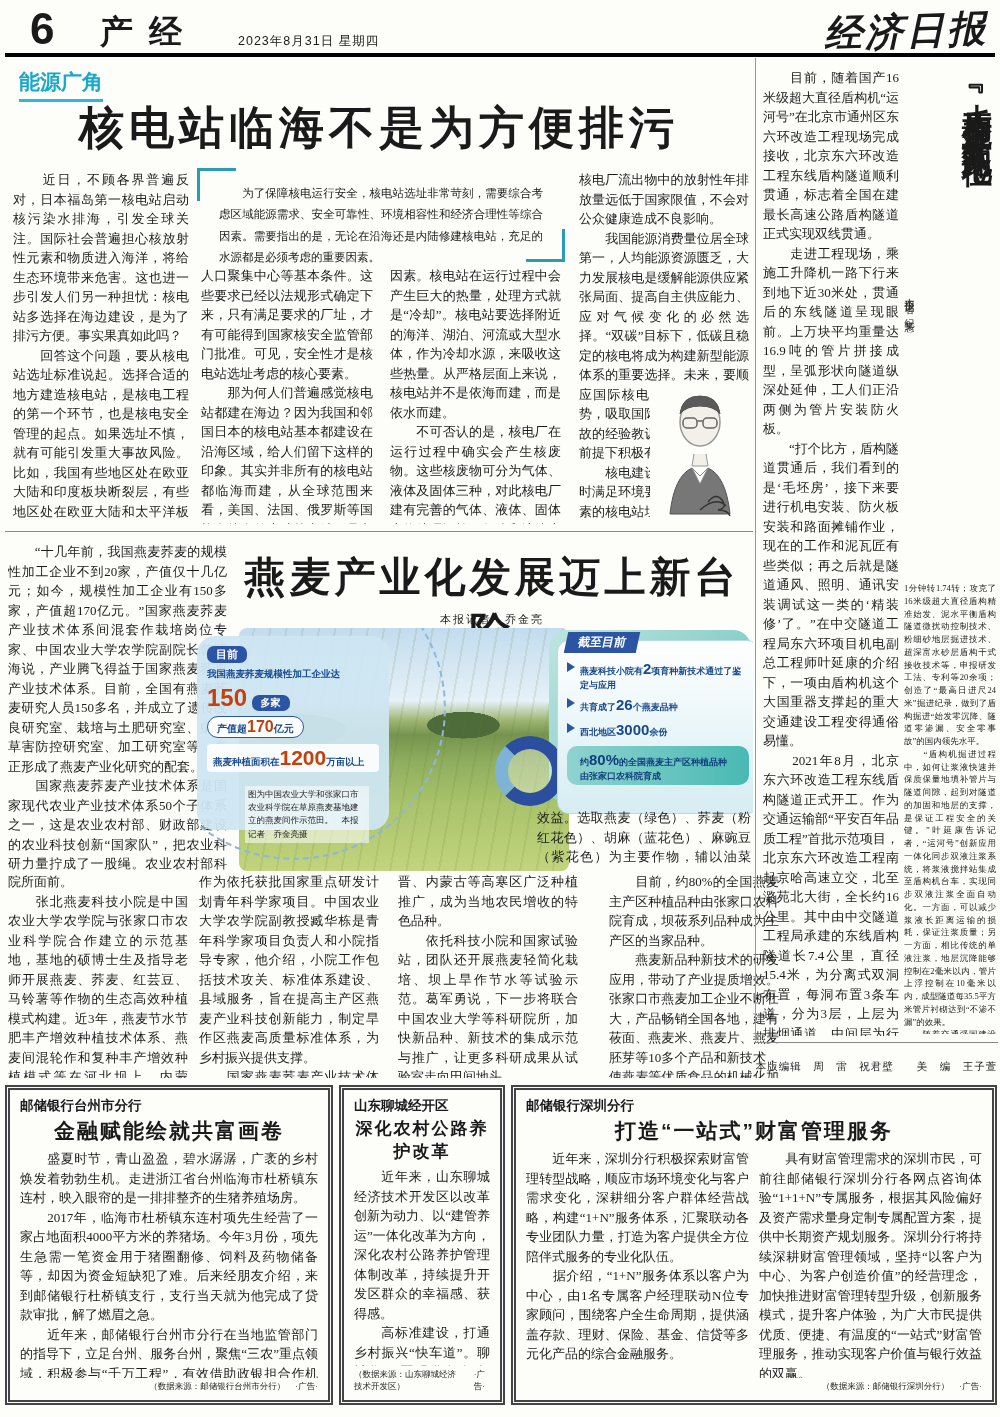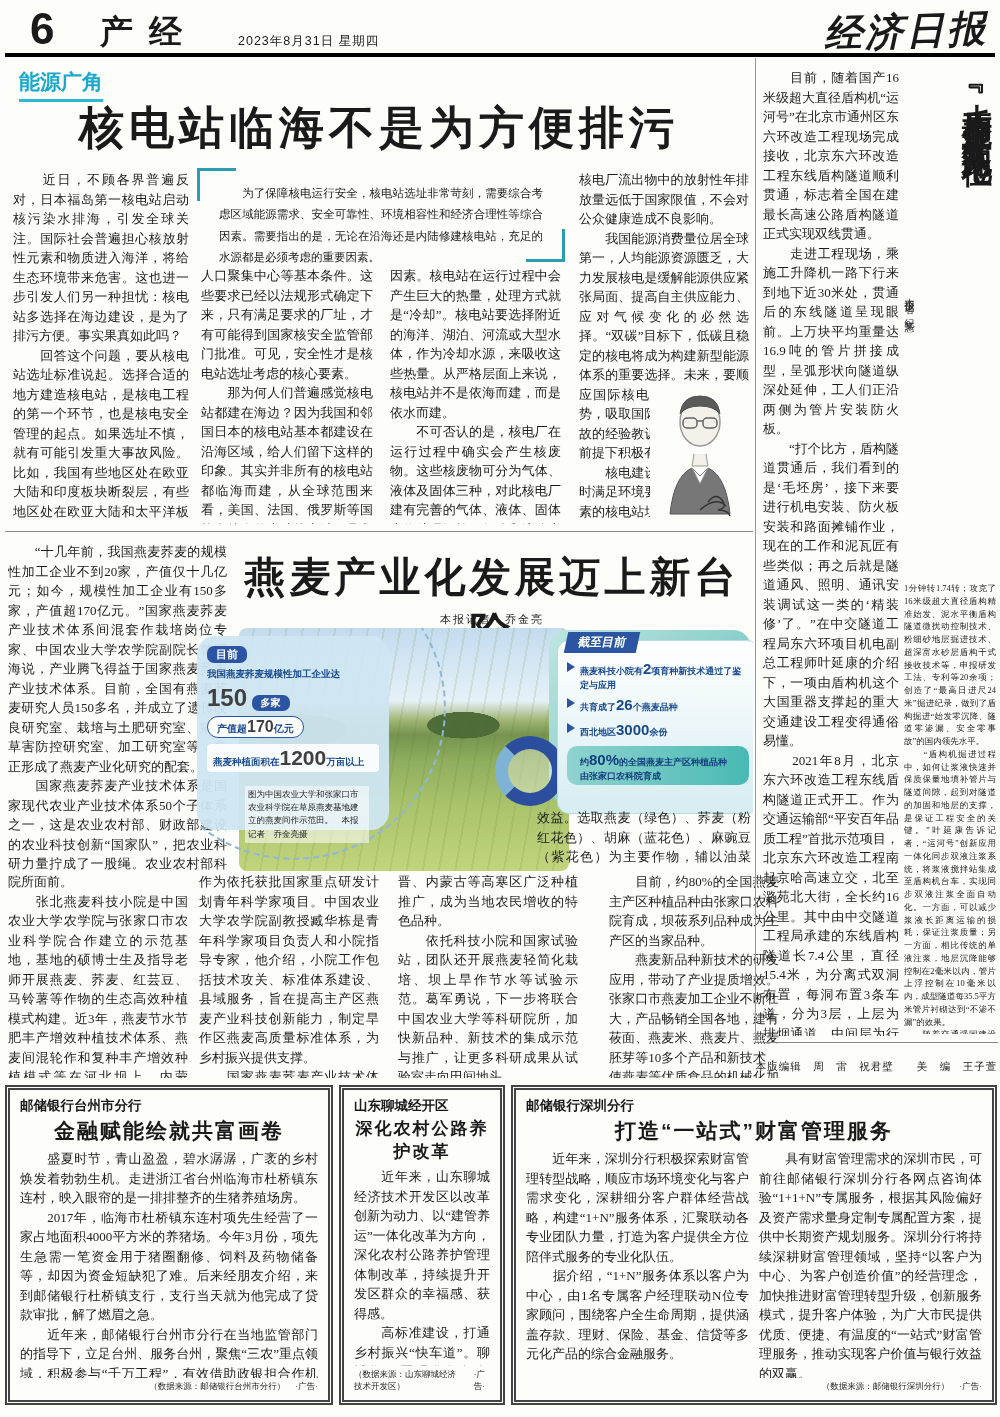--- a/index.html
+++ b/index.html
@@ -46,21 +46,21 @@
        linear-gradient(#c2dcee 0%,#e6f1f8 30%,#9fb573 38%,#76944f 44%,#8fae5e 55%,#a9c36b 72%,#c2d47e 100%);}
   #ig-dash{left:-55px;top:-72px;width:300px;height:300px;border:2px dashed #8fb8d8;border-radius:50%;}
   #ig-teal{left:352px;top:2px;width:202px;height:174px;border-radius:18px;
            background:linear-gradient(135deg,#bfe5e0,#5dbdb8);}
   #ig-ring{left:298px;top:108px;width:44px;height:44px;border-radius:50%;
            border:13px solid #2b4f9e;border-left-color:#7fb3d6;background:rgba(255,255,255,.35);}
   #ig-left{left:0;top:8px;width:172px;height:178px;background:rgba(206,230,242,.94);border-radius:18px;padding:8px 10px;}
   .tagblue{display:inline-block;background:#2b55a2;color:#fff;font-size:11px;font-weight:bold;
            padding:1px 9px;border-radius:7px;}
   .ig-line{margin-top:5px;font-size:9.5px;font-weight:bold;color:#17498f;}
-  .bignum{font-size:24px;font-weight:900;color:#404040;}
+  .bignum{font-size:24px;font-weight:900;color:#c2410c;}
   #ig-stat2{display:inline-block;margin-top:4px;background:#fff;border:1.5px solid #2b55a2;border-radius:12px;
             padding:1px 9px;color:#17498f;font-weight:bold;font-size:10px;}
   #ig-stat3{margin-top:6px;background:rgba(255,255,255,.88);border-radius:4px;padding:2px 6px;
             color:#17498f;font-weight:bold;font-size:9.5px;}
   #ig-panel{left:360px;top:12px;width:182px;height:152px;background:linear-gradient(#ffffff,#d6edf2);
             border:1px solid #b8dbe2;border-radius:12px;padding:14px 9px 6px 9px;}
   #ig-panel-label{position:absolute;top:-9px;left:8px;background:#2b55a2;color:#fff;font-size:12px;
             font-weight:bold;padding:2px 12px;transform:skewX(-12deg);}
   .bullet{display:flex;align-items:flex-start;margin-top:4px;}
   .bullet .tri{flex:0 0 auto;width:0;height:0;border-left:8px solid #2b55a2;border-top:5px solid transparent;

